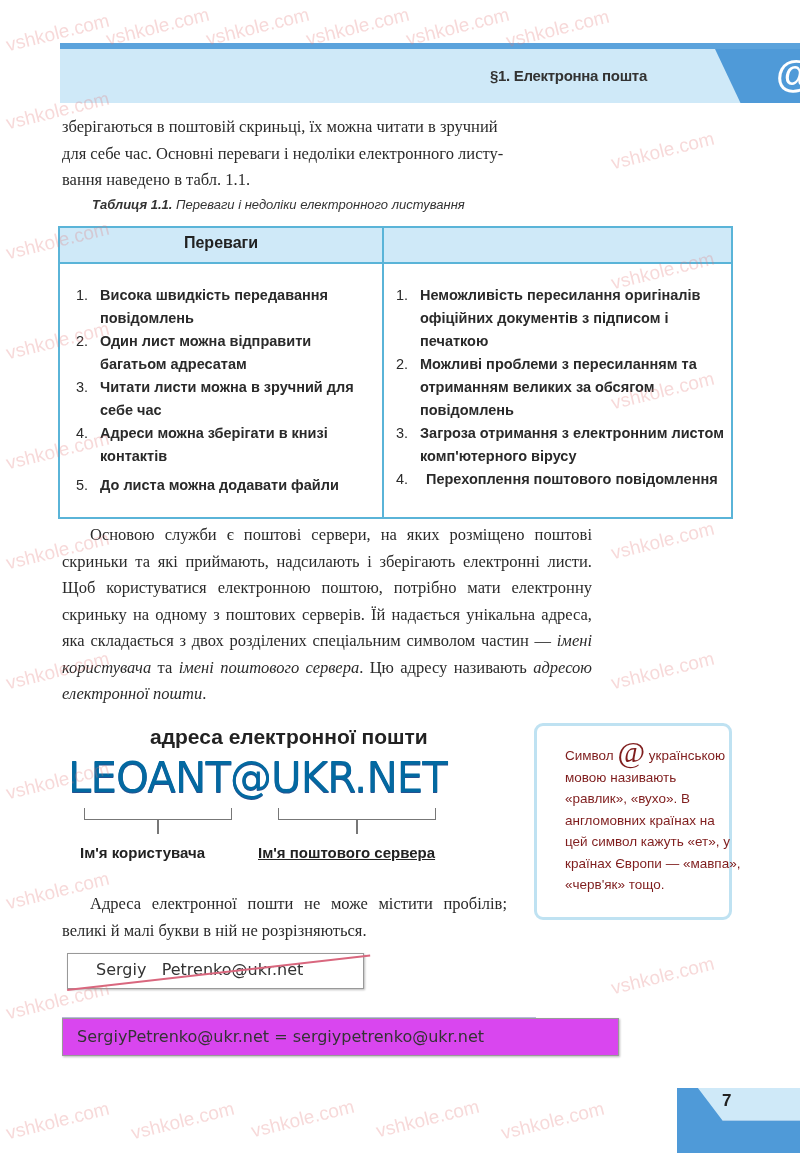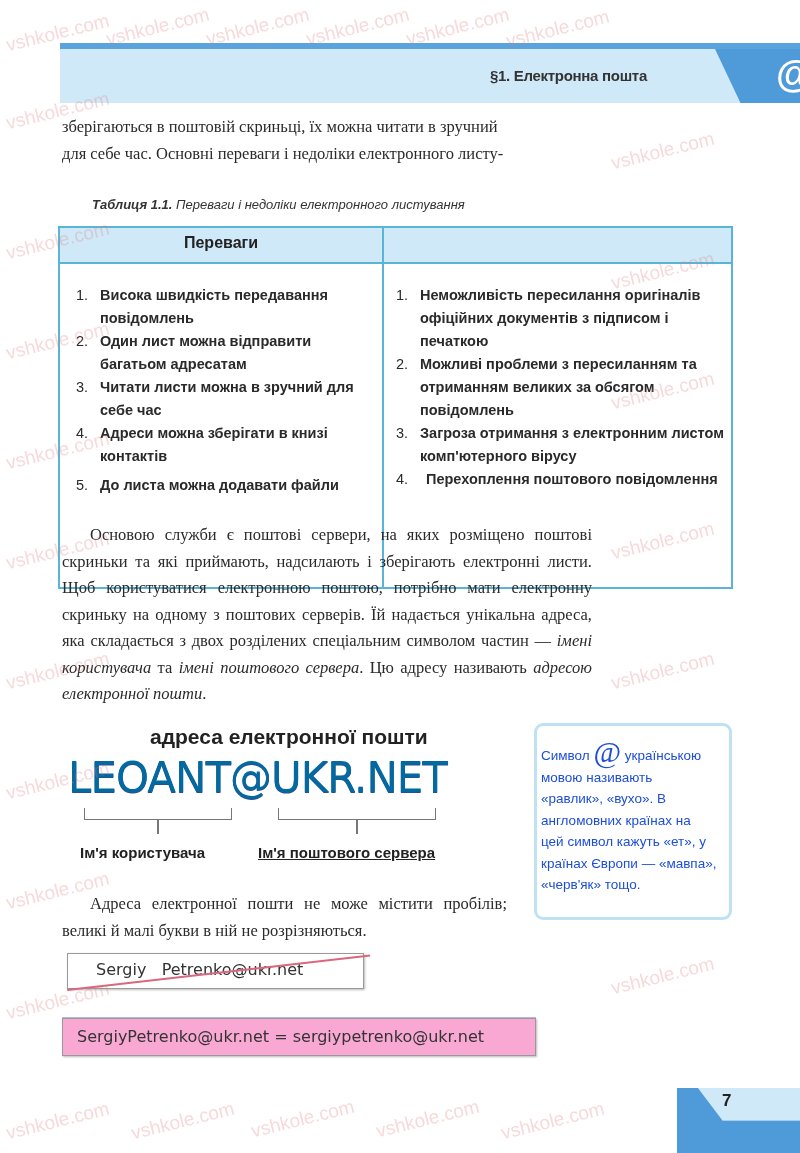--- a/index.html
+++ b/index.html
@@ -21,21 +21,21 @@
 
   
   .para { position: absolute; left: 62px; width: 530px; font-size: 16.5px; line-height: 26.5px; text-align: justify; color: #2a2a2a; }
   .para .indent { display: inline-block; width: 28px; }
   .para i { font-style: italic; }
 
   .table-caption { position: absolute; left: 92px; top: 197px; font-family: "Liberation Sans", sans-serif; font-size: 13px; font-style: italic; color: #333; }
   .table-caption b { font-weight: bold; }
 
   
-  .tbl { position: absolute; left: 58px; top: 226px; width: 675px; height: 363px; border: 2px solid #5ab4d8; }
+  .tbl { position: absolute; left: 58px; top: 226px; width: 675px; height: 293px; border: 2px solid #5ab4d8; }
   .tbl-head { position: absolute; left: 0; top: 0; width: 100%; height: 36px; background: #cfe9f8; border-bottom: 2px solid #5ab4d8; }
   .tbl-divider { position: absolute; left: 322px; top: 0; width: 2px; height: 100%; background: #5ab4d8; }
   .th { position: absolute; top: 6px; font-family: "Liberation Sans", sans-serif; font-weight: bold; font-size: 16px; color: #222; text-align: center; }
   .th.left { left: 0; width: 322px; }
   .th.right { left: 324px; width: 349px; }
   .col { position: absolute; top: 56px; font-family: "Liberation Sans", sans-serif; font-size: 14.5px; color: #2a2a2a; line-height: 23px; }
   .col.left { left: 16px; width: 300px; }
   .col.right { left: 336px; width: 335px; }
   .item { display: flex; }
   .item .num { width: 24px; flex-shrink: 0; }
@@ -45,28 +45,28 @@
 
   
   .diag-title { position: absolute; left: 150px; top: 725px; font-family: "Liberation Sans", sans-serif; font-weight: bold; font-size: 21px; color: #222; }
   .diag-email { position: absolute; left: 68px; top: 753px; font-family: "DejaVu Sans", sans-serif; font-size: 42px; letter-spacing: -1px; color: #0369a1; text-shadow: 0 1px 0 #27508f; }
   .brace { position: absolute; top: 808px; height: 12px; border: 1.5px solid #777; border-top: none; }
   .brace-tick { position: absolute; top: 820px; width: 1.5px; height: 14px; background: #777; }
   .diag-label { position: absolute; top: 844px; font-family: "Liberation Sans", sans-serif; font-weight: bold; font-size: 15px; color: #222; }
 
   
   .note { position: absolute; left: 534px; top: 723px; width: 198px; height: 197px; border: 3px solid #bfe2f2; border-radius: 9px; background: #ffffff; }
-  .note-text { position: absolute; left: 4px; top: 16px; width: 176px; font-family: "Liberation Sans", sans-serif; font-size: 13.5px; line-height: 21.5px; color: #1d4ed8; }
+  .note-text { position: absolute; left: 28px; top: 16px; width: 176px; font-family: "Liberation Sans", sans-serif; font-size: 13.5px; line-height: 21.5px; color: #7f1d1d; }
   .note-at { font-family: "Liberation Serif", serif; font-size: 30px; line-height: 20px; vertical-align: -2px; }
 
   
   .ex1 { position: absolute; left: 67px; top: 953px; width: 297px; height: 36px; border: 1.5px solid #999; background: #fff; box-shadow: 1px 1px 2px #bbb; }
   .ex-text { position: absolute; top: 6px; font-family: "DejaVu Sans", sans-serif; font-size: 16px; color: #333; white-space: pre; }
   .strike { position: absolute; left: 67px; top: 955px; width: 305px; height: 2px; background: #d9677e; transform-origin: left top; }
-  .ex2 { position: absolute; left: 62px; top: 1018px; width: 474px; height: 38px; border: 1.5px solid #999; background: #f9a8d4; box-shadow: 1px 1px 2px #bbb; }
+  .ex2 { position: absolute; left: 62px; top: 1018px; width: 557px; height: 38px; border: 1.5px solid #999; background: #d946ef; box-shadow: 1px 1px 2px #bbb; }
   .ex2-topline { position: absolute; left: 62px; top: 1017px; width: 474px; height: 2px; background: #b8b8e0; }
 
   
   .footer-light { position: absolute; left: 677px; top: 1088px; width: 123px; height: 32px; background: #cfe9f8; }
   .footer-dark { position: absolute; left: 677px; top: 1088px; width: 123px; height: 65px; background: #4f9ad8; clip-path: polygon(0 0, 17% 0, 37% 50%, 100% 50%, 100% 100%, 0 100%); }
   .page-num { position: absolute; left: 722px; top: 1091px; font-family: "Liberation Sans", sans-serif; font-weight: bold; font-size: 17px; color: #222; }
 </style>
 </head>
 <body>
 
@@ -75,20 +75,21 @@
   <div class="header-band"></div>
   <div class="header-tab"></div>
   <div class="header-tab-ext"></div>
   <div class="header-title">§1. Електронна пошта</div>
   <div class="header-at">@</div>
 </div>
 
 <div class="para" style="top:114px;">
   <div>зберігаються в поштовій скриньці, їх можна читати в зручний</div>
   <div>для себе час. Основні переваги і недоліки електронного листу-</div>
+  <div style="text-align:left;">вання наведено в табл. 1.1.</div>
 </div>
 
 <div class="table-caption">
   <b>Таблиця 1.1.</b><span> Переваги і недоліки електронного листування</span>
 </div>
 
 <div class="tbl">
   <div class="tbl-head"></div>
   <div class="tbl-divider"></div>
   <div class="th left">Переваги</div>

